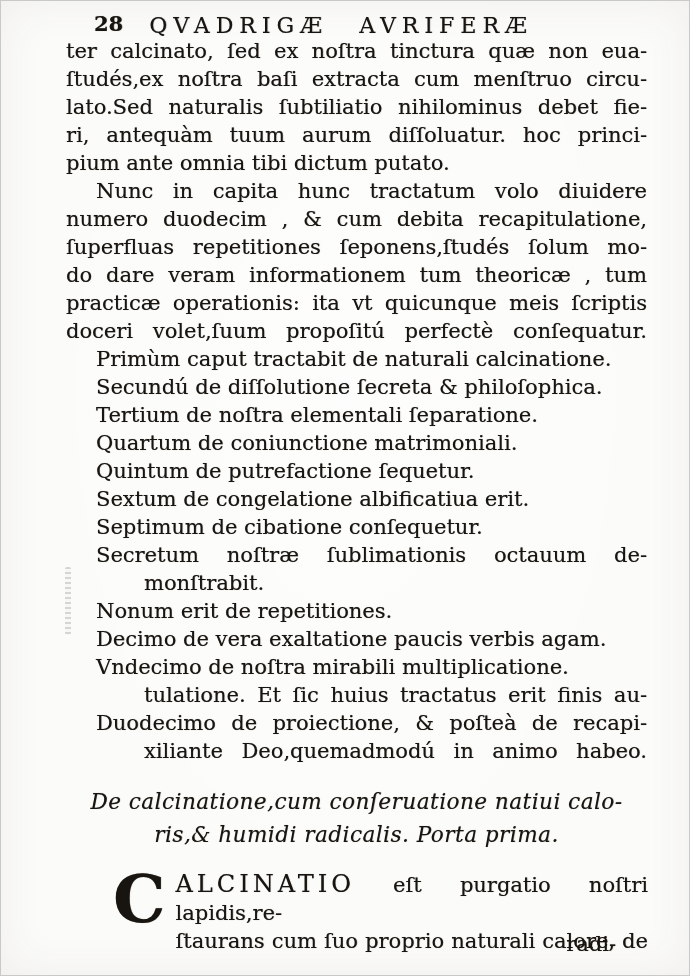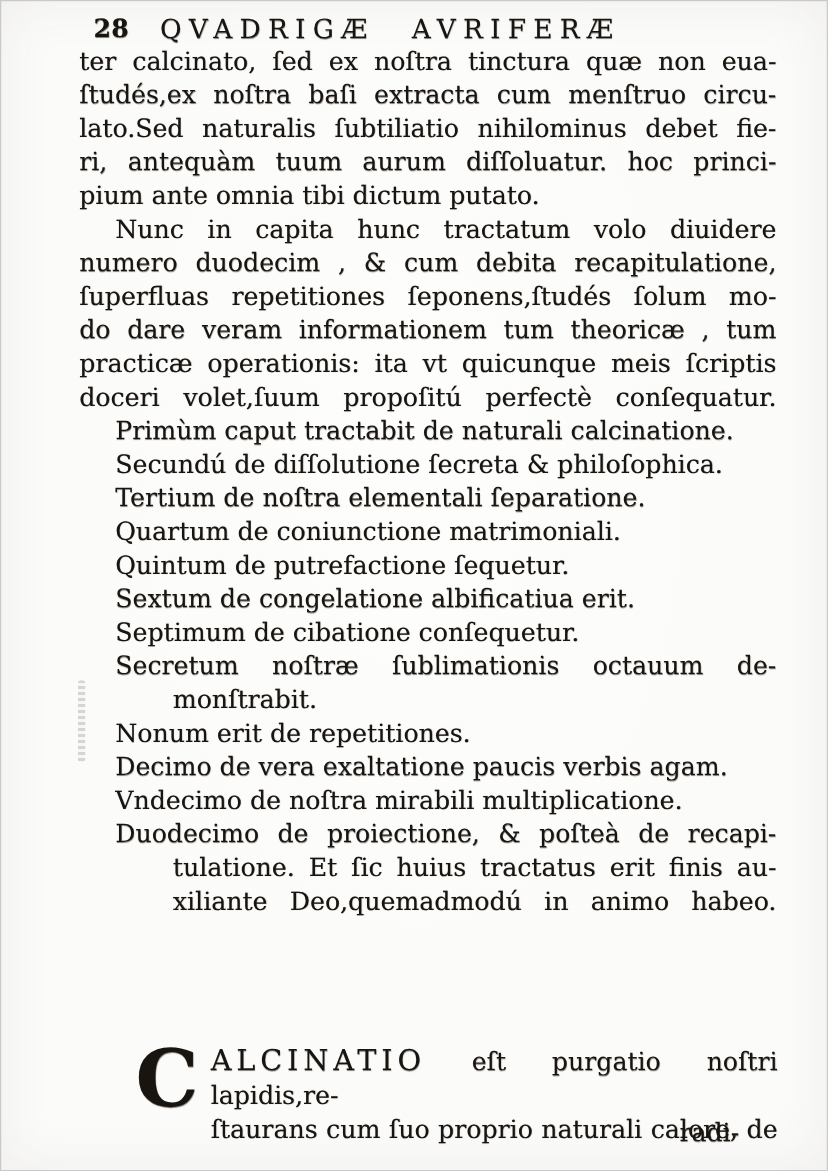--- a/index.html
+++ b/index.html
@@ -13,21 +13,21 @@
     border:1px solid #c9c9c7;
     box-sizing:border-box;
     box-shadow: inset 0 0 45px rgba(80,75,65,0.07);
     overflow:hidden;
     font-family:"DejaVu Serif","Liberation Serif",serif;
     color:#181410;
   }
   .ink{ text-shadow:0.3px 0.3px 0.7px rgba(30,24,16,0.55); }
 
   
-  .header{position:absolute;top:8px;left:49px;width:581px;height:30px;}
+  .header{position:absolute;top:8px;left:65px;width:581px;height:30px;}
   .pagenum{position:absolute;left:28px;top:2px;font-size:21px;font-weight:bold;}
   .running{
     position:absolute;left:50%;top:4px;transform:translateX(-54%);
     font-size:22px;letter-spacing:6px;word-spacing:18px;white-space:nowrap;
   }
 
   
   .body{position:absolute;top:36px;left:65px;width:581px;font-size:21px;line-height:28px;}
   .line{white-space:nowrap;overflow:visible;}
   .line.just{white-space:normal;text-align:justify;text-align-last:justify;}
@@ -88,25 +88,29 @@
     <div class="line i1">Tertium de noſtra elementali ſeparatione.</div>
     <div class="line i1">Quartum de coniunctione matrimoniali.</div>
     <div class="line i1">Quintum de putrefactione ſequetur.</div>
     <div class="line i1">Sextum de congelatione albificatiua erit.</div>
     <div class="line i1">Septimum de cibatione conſequetur.</div>
     <div class="line i1 just">Secretum noſtræ ſublimationis octauum de-</div>
     <div class="line i2">monſtrabit.</div>
     <div class="line i1">Nonum erit de repetitiones.</div>
     <div class="line i1">Decimo de vera exaltatione paucis verbis agam.</div>
     <div class="line i1">Vndecimo de noſtra mirabili multiplicatione.</div>
+    <div class="line i2 just">tulatione. Et ſic huius tractatus erit finis au-</div>
     <div class="line i1 just">Duodecimo de proiectione, &amp; poſteà de recapi-</div>
-    <div class="line i2 just">tulatione. Et ſic huius tractatus erit finis au-</div>
     <div class="line i2 just">xiliante Deo,quemadmodú in animo habeo.</div>
   </div>
 
+  <div class="heading ink">
+    <div>De calcinatione,cum conſeruatione natiui calo-</div>
+    <div>ris,&amp; humidi radicalis. Porta prima.</div>
+  </div>
 
   <div class="chapter ink">
     <span class="dropcap">C</span>
     <div class="cline"><span class="caps">ALCINATIO</span><span> eſt purgatio noſtri lapidis,re-</span></div>
     <div class="cline">ſtaurans cum ſuo proprio naturali calore, de</div>
   </div>
 
   <div class="catchword ink">radi-</div>
 
   <div class="artifact"></div>

